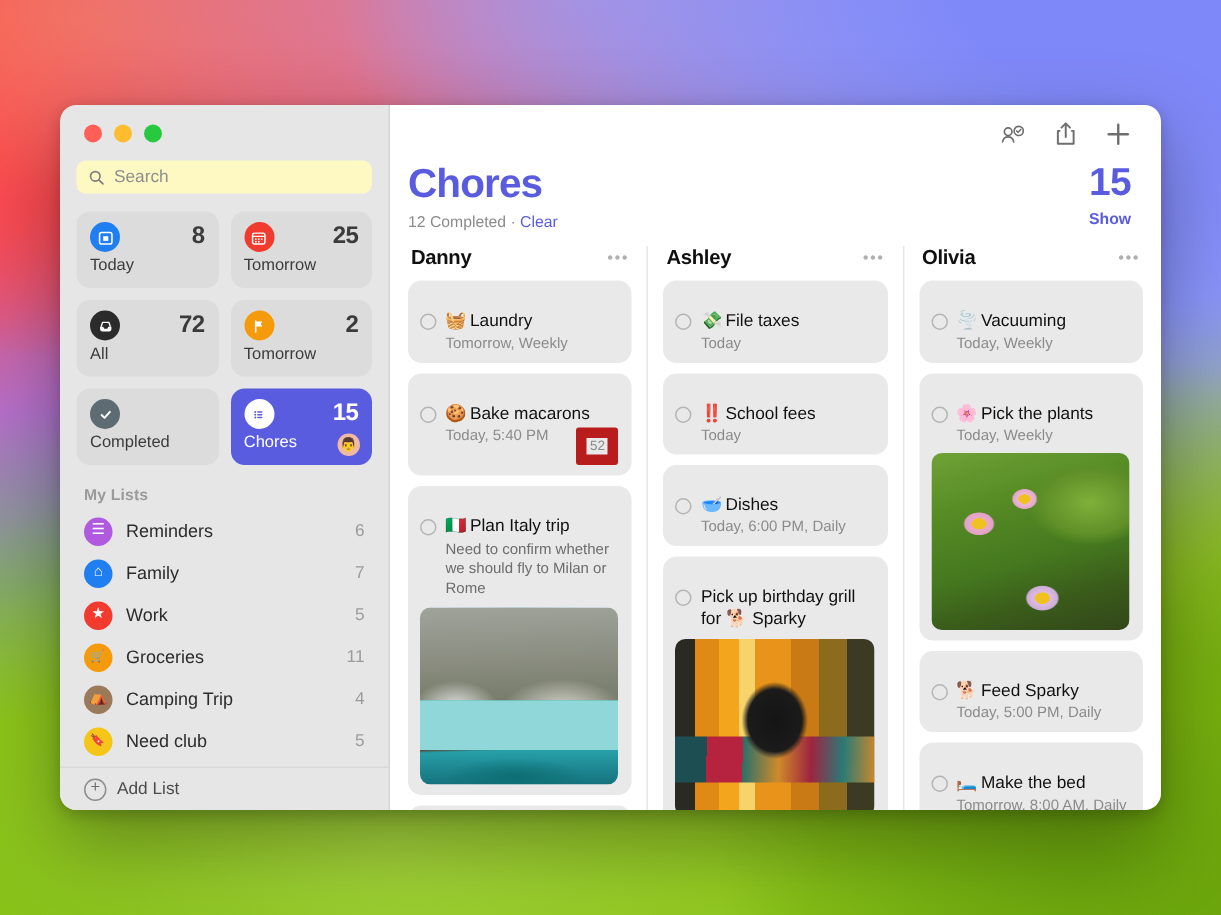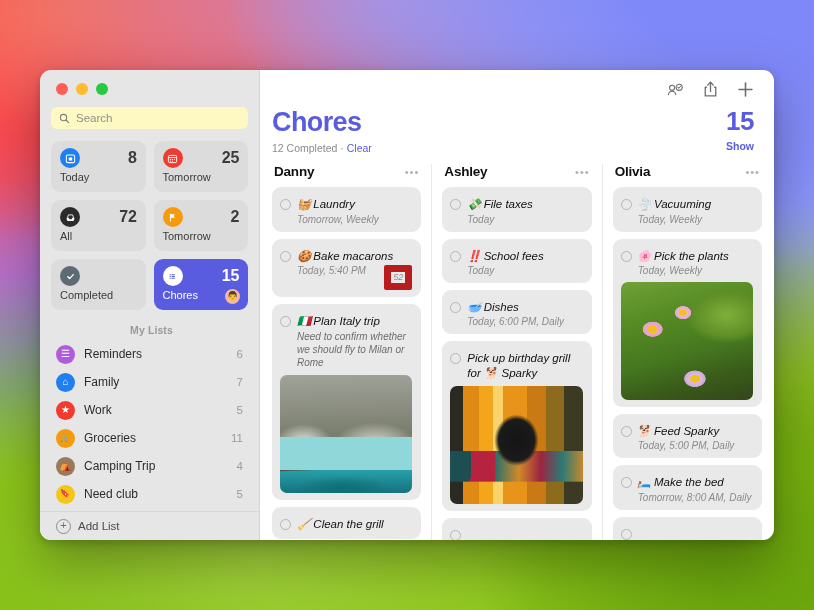--- a/index.html
+++ b/index.html
@@ -88,21 +88,21 @@
   .card.sel .clabel { color: #fff; }
   .avatar {
     position: absolute; right: 8px; bottom: 6px;
     width: 15px; height: 15px; border-radius: 50%;
     background: #f0b9a4; display:flex; align-items:center; justify-content:center;
     font-size: 9px; line-height: 1;
   }
 
   .mylists-title {
     font-size: 10.5px; font-weight: 700; color: #9a9a9a;
-    padding: 14px 12px 4px 16px; letter-spacing: .1px; text-align: center;
+    padding: 14px 12px 4px 16px; letter-spacing: .1px;
   }
   .lists { flex: 1; overflow: hidden; padding: 0 11px; }
   .list-row {
     display: flex; align-items: center; gap: 9px;
     height: 28px; padding: 0 5px; border-radius: 6px;
   }
   .lico {
     width: 19px; height: 19px; border-radius: 50%; flex: 0 0 19px;
     display: flex; align-items: center; justify-content: center;
     color: #fff; font-size: 10px; line-height: 1;
@@ -149,23 +149,22 @@
   .col:nth-child(1), .col:nth-child(2) { border-right: 1px solid #e8e8e8; padding-right: 10px; }
   .col-head {
     display: flex; align-items: center; justify-content: space-between;
     padding: 0 2px 8px 2px;
   }
   .col-head .nm { font-size: 13.5px; font-weight: 700; color: #101010; letter-spacing: -.2px; }
   .col-head .dots { font-size: 11px; color: #b0b0b0; letter-spacing: 1px; line-height: 6px;}
 
   .task {
     background: #e9e9e9; border-radius: 9px;
-    padding: 10px 9px 7px 8px; margin-bottom: 7px;
+    padding: 20px 9px 7px 8px; margin-bottom: 7px;
     position: relative;
-    font-style: italic;
   }
   .task.empty { height: 24px; }
   .trow { display: flex; gap: 6px; align-items: flex-start; }
   .circ {
     width: 11px; height: 11px; flex: 0 0 11px;
     border: 1px solid #b5b5b5; border-radius: 50%;
     margin-top: 2px; box-sizing: border-box;
   }
   .tbody { flex: 1; min-width: 0; }
   .ttitle { font-size: 11.5px; color: #111; line-height: 1.25; }

